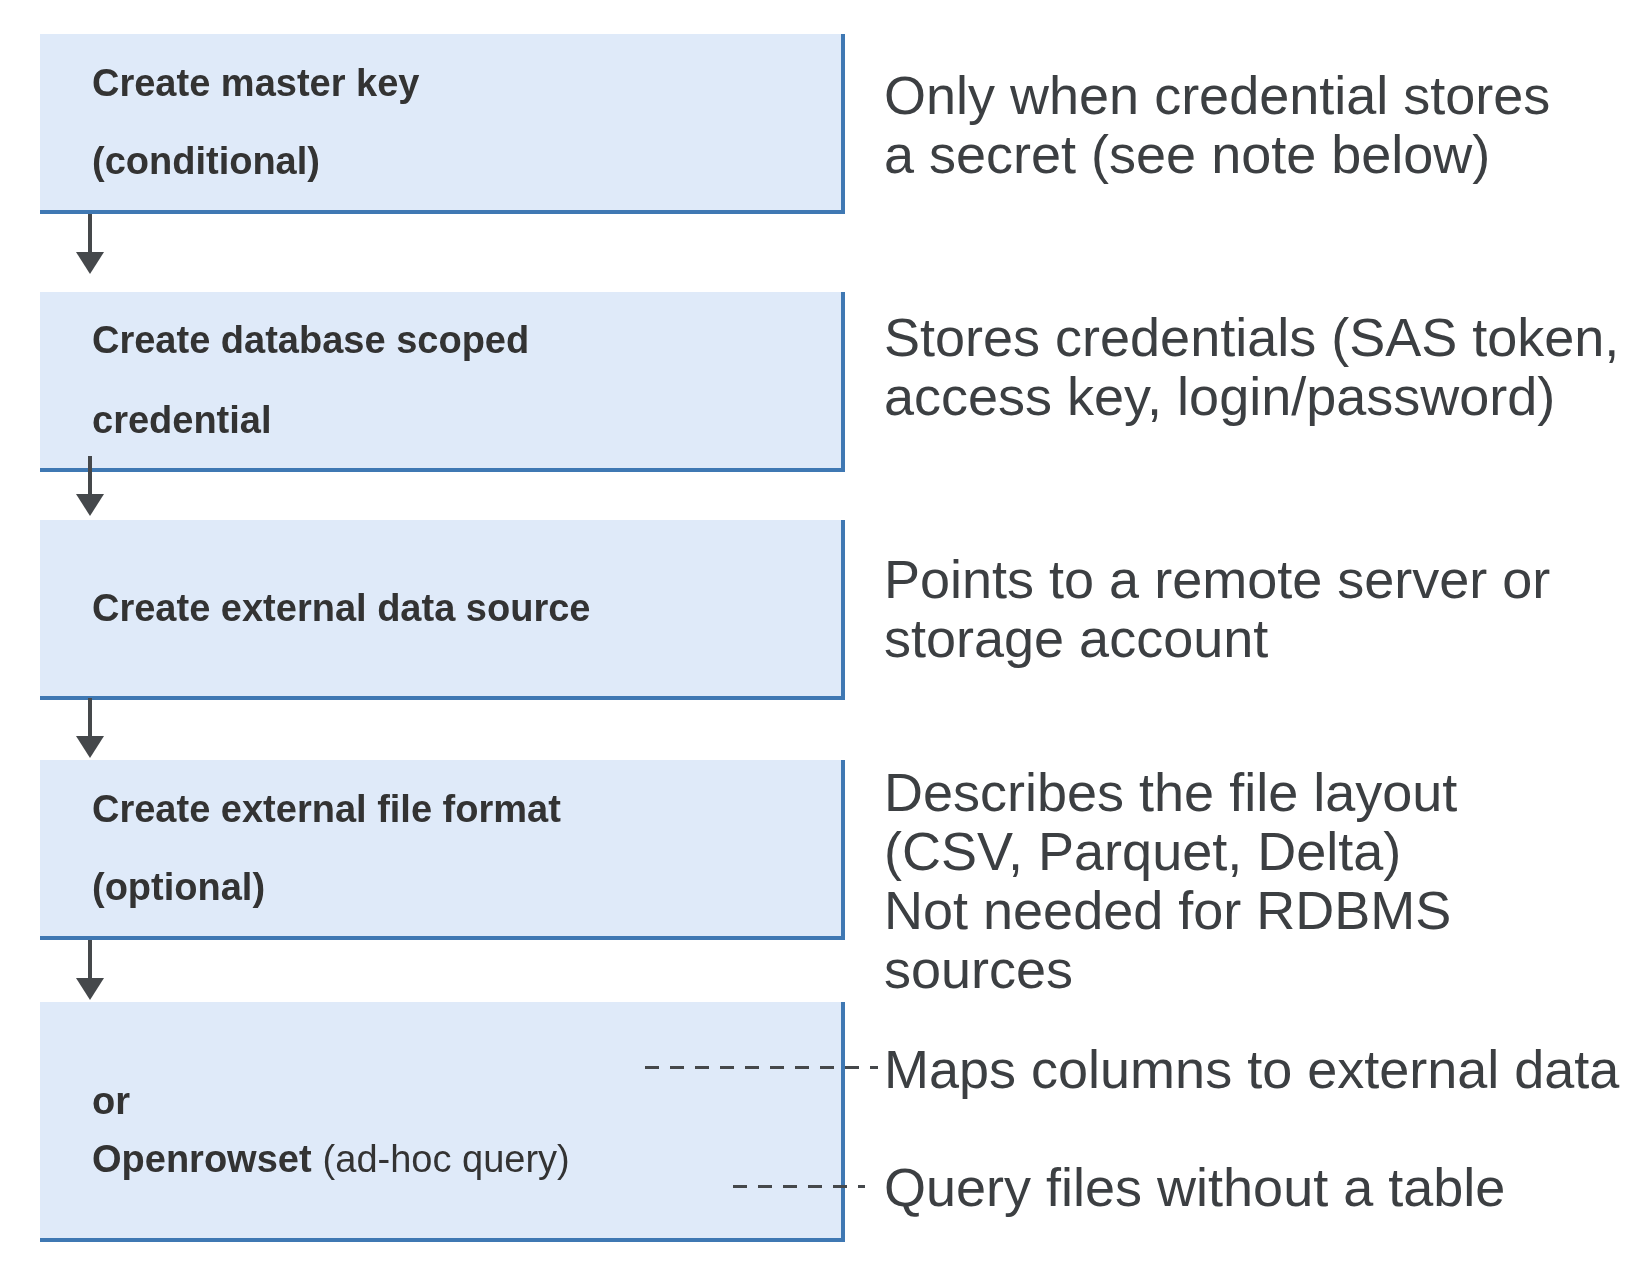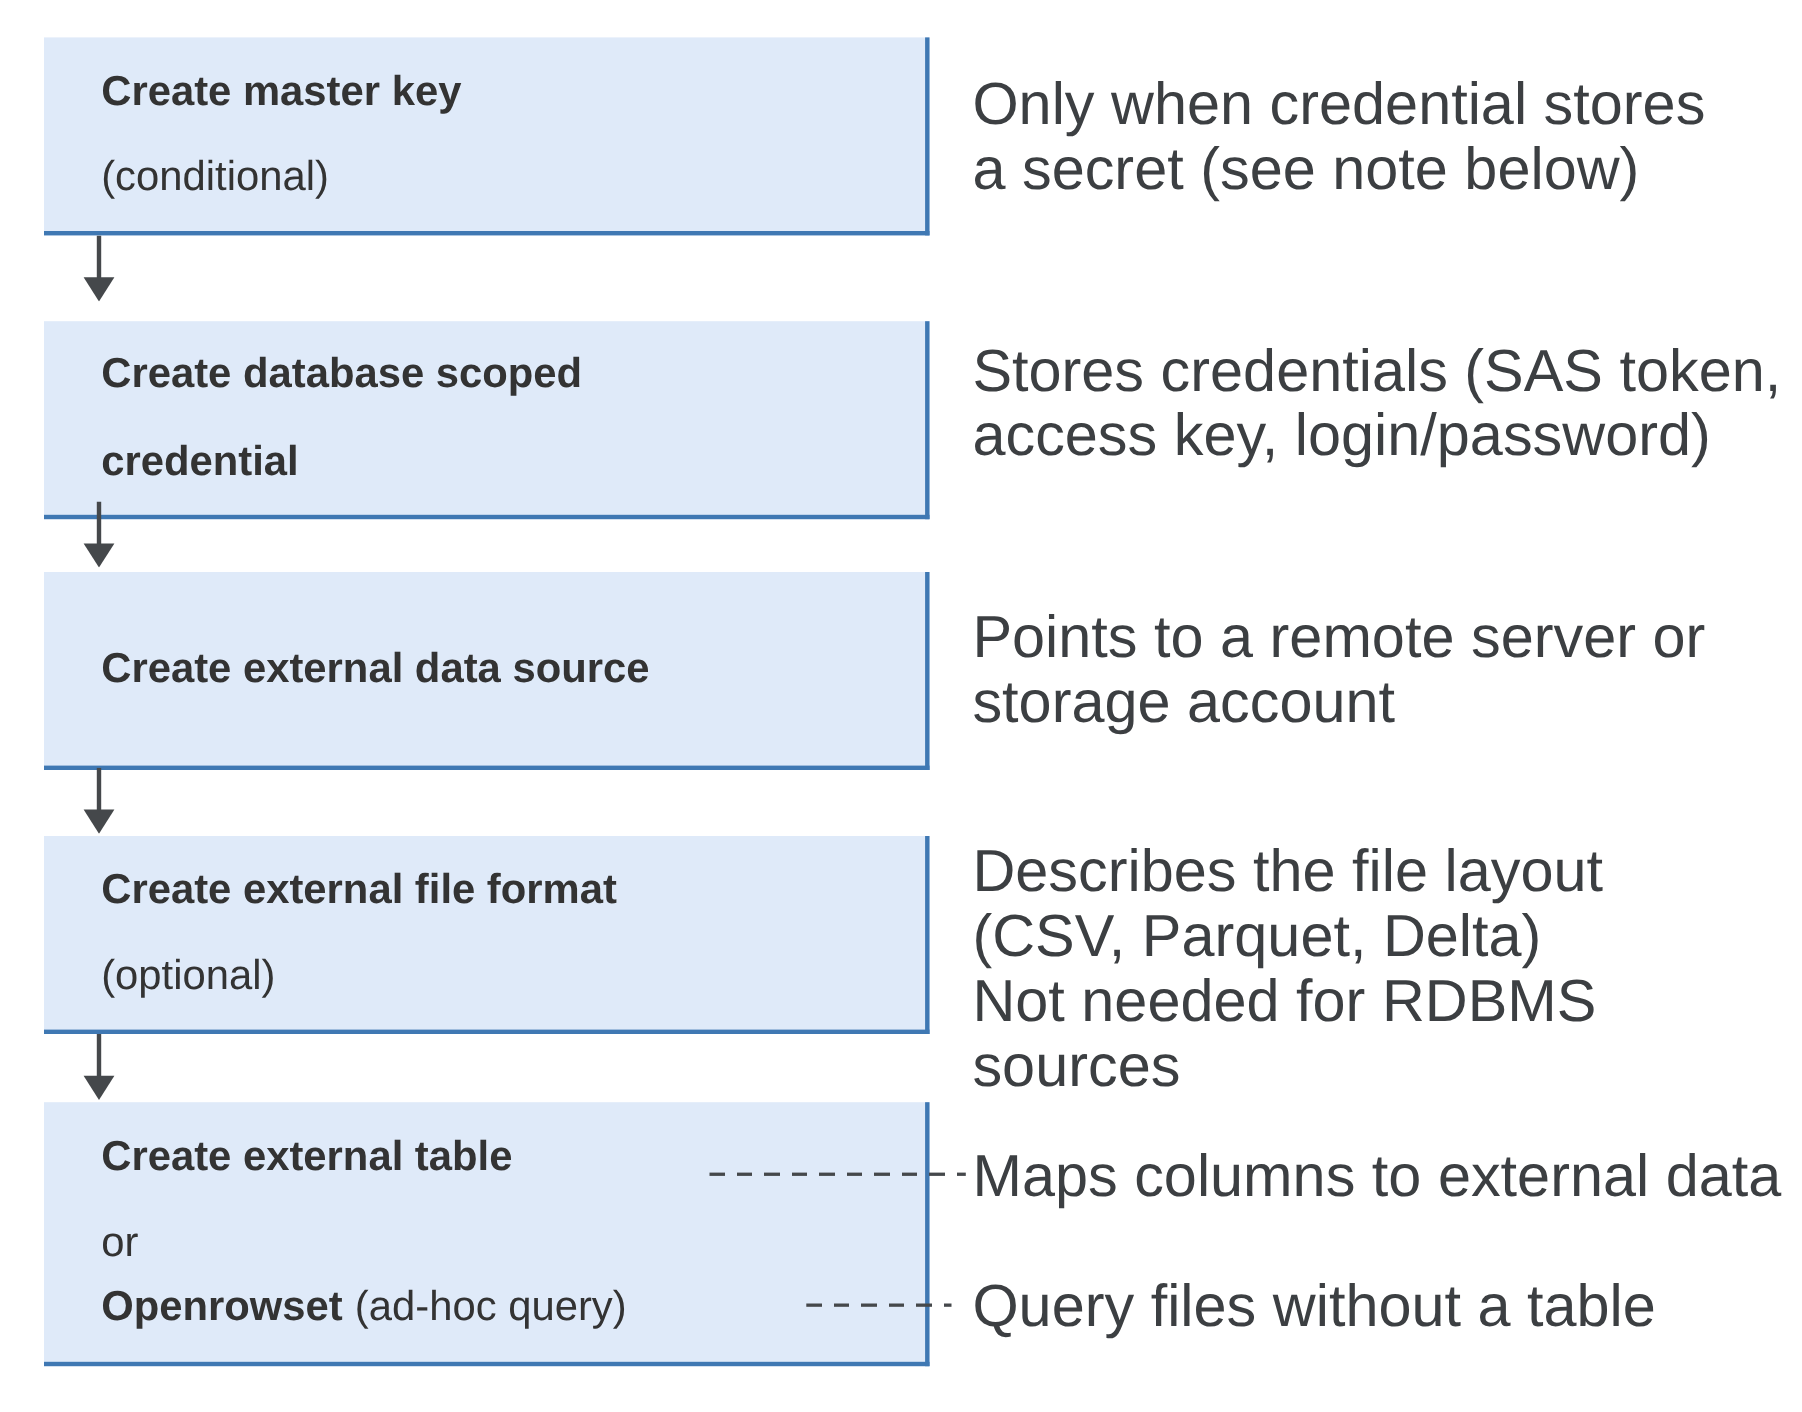--- a/index.html
+++ b/index.html
@@ -26,21 +26,21 @@
     border-bottom: 4px solid var(--box-border, #3f78b3);
     display: flex;
     flex-direction: column;
     justify-content: center;
     padding-left: 52px;
     font-size: 38px;
     line-height: 58px;
     color: var(--text, #333333);
   }
   .step-box .title { font-weight: bold; color: var(--text, #333333); }
-  .step-box .subtitle { font-weight: normal; color: var(--text, #333333); margin-top: 20px; }
+  .step-box .subtitle { font-weight: bold; color: var(--text, #333333); margin-top: 20px; }
   .box-1 { top: 34px;   height: 180px; }
   .box-2 { top: 292px;  height: 180px; gap: 22px; }
   .box-3 { top: 520px;  height: 180px; }
   .box-4 { top: 760px;  height: 180px; }
   .box-5 { top: 1002px; height: 240px; }
   .inline-rest {
     font-weight: normal;
     margin-left: 11px;
   }
   .note {
@@ -134,21 +134,20 @@
     <div>(CSV, Parquet, Delta)</div>
     <div>Not needed for RDBMS sources</div>
   </div>
 
   <svg class="flow-arrow arrow-4" viewBox="0 0 30 60">
     <line x1="15" y1="0" x2="15" y2="40" stroke="#45484b" stroke-width="4"></line>
     <polygon points="1,38 29,38 15,60" fill="#45484b"></polygon>
   </svg>
 
   <div class="step-box box-5">
-    <div class="title">Create external table</div>
     <div class="subtitle">or</div>
     <div>
       <span class="title">Openrowset</span><span class="inline-rest">(ad-hoc query)</span>
     </div>
   </div>
 
   <div class="dashed-line dash-1"></div>
   <div class="dashed-line dash-2"></div>
 
   <div class="note note-5a">Maps columns to external data</div>

